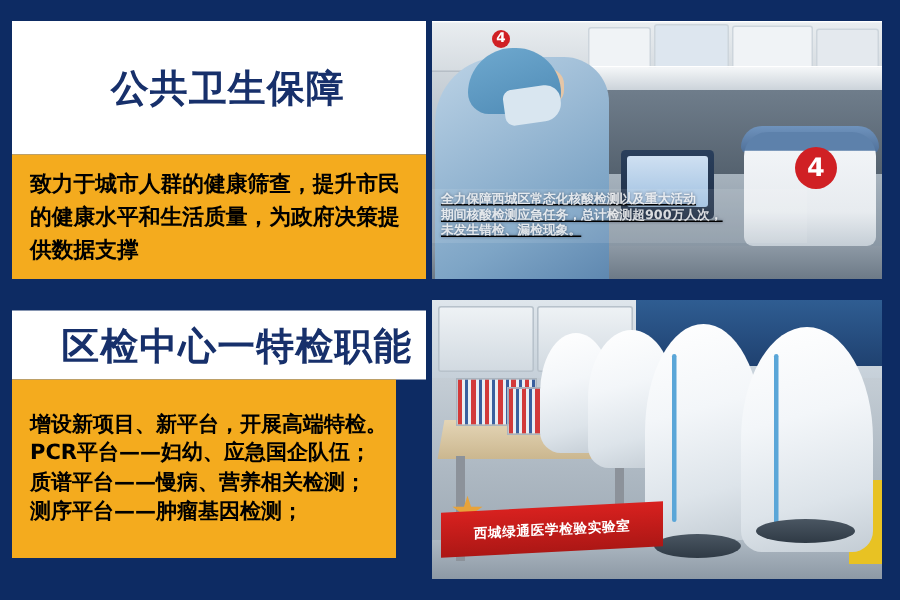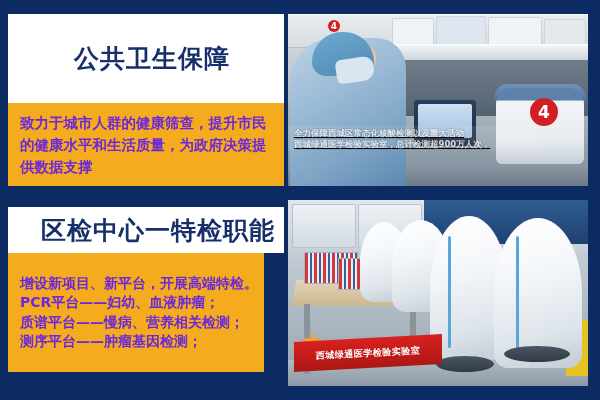--- a/index.html
+++ b/index.html
@@ -45,21 +45,21 @@
     box-sizing: border-box;
     display: flex;
     flex-direction: column;
     justify-content: center;
   }
 
   .body-line {
     font-size: 14.5px;
     line-height: 22px;
     font-weight: bold;
-    color: #6d28d9;
+    color: #000000;
     white-space: nowrap;
   }
 
   .body-line.wrap {
     white-space: normal;
   }
 
   
   #top-title-box {
     left: 8px;
@@ -368,21 +368,21 @@
   <div class="body-box" id="top-body-box">
     <div class="body-line wrap">致力于城市人群的健康筛查，提升市民的健康水平和生活质量，为政府决策提供数据支撑</div>
   </div>
 
   <div class="title-box" id="bot-title-box">
     <div class="title-line">区检中心一特检职能</div>
   </div>
 
   <div class="body-box" id="bot-body-box">
     <div class="body-line">增设新项目、新平台，开展高端特检。</div>
-    <div class="body-line">PCR平台——妇幼、血液肿瘤；</div>
+    <div class="body-line">PCR平台——妇幼、应急国企队伍；</div>
     <div class="body-line">质谱平台——慢病、营养相关检测；</div>
     <div class="body-line">测序平台——肿瘤基因检测；</div>
   </div>
 
   <div class="photo" id="photo-top">
     <div class="shelf" id="shelf-top"></div>
     <div class="box-item" id="box-a"></div>
     <div class="box-item" id="box-b"></div>
     <div class="box-item" id="box-c"></div>
     <div class="box-item" id="box-d"></div>
@@ -400,21 +400,22 @@
 
     <div id="bench-top"></div>
 
     <div id="worker-top"></div>
     <div id="worker-face"></div>
     <div id="worker-cap"></div>
     <div id="worker-mask"></div>
 
     <div class="caption-overlay">
       <div class="caption-line">全力保障西城区常态化核酸检测以及重大活动</div>
-      <div class="caption-line">西城绿通医学检验实验室，总计检测超900万人次，</div>
+      <div class="caption-line">期间核酸检测应急任务，总计检测超900万人次，</div>
+      <div class="caption-line">未发生错检、漏检现象。</div>
     </div>
   </div>
 
   <div class="photo" id="photo-bottom">
     <div id="bg-cabinet"></div>
     <div class="cab-unit" id="cab-1"></div>
     <div class="cab-unit" id="cab-2"></div>
     <div class="cab-unit" id="cab-3"></div>
     <div id="hood-blue"></div>
 

